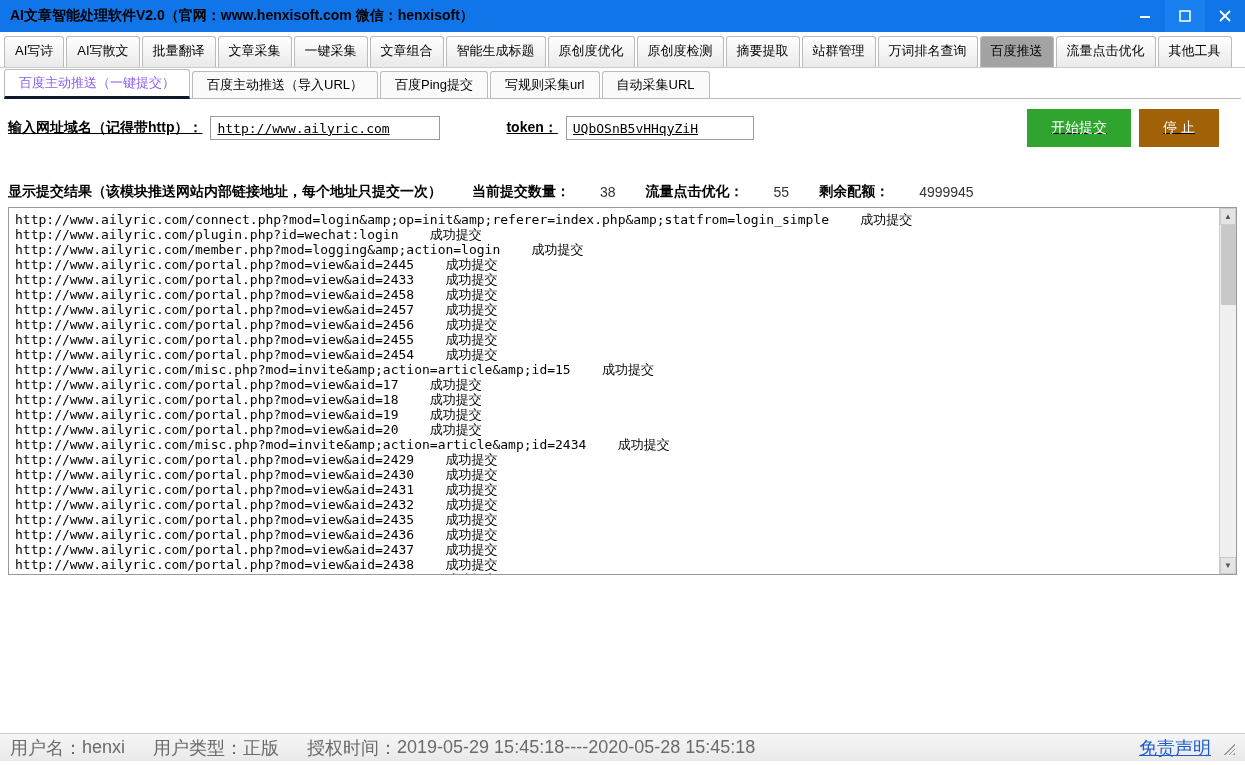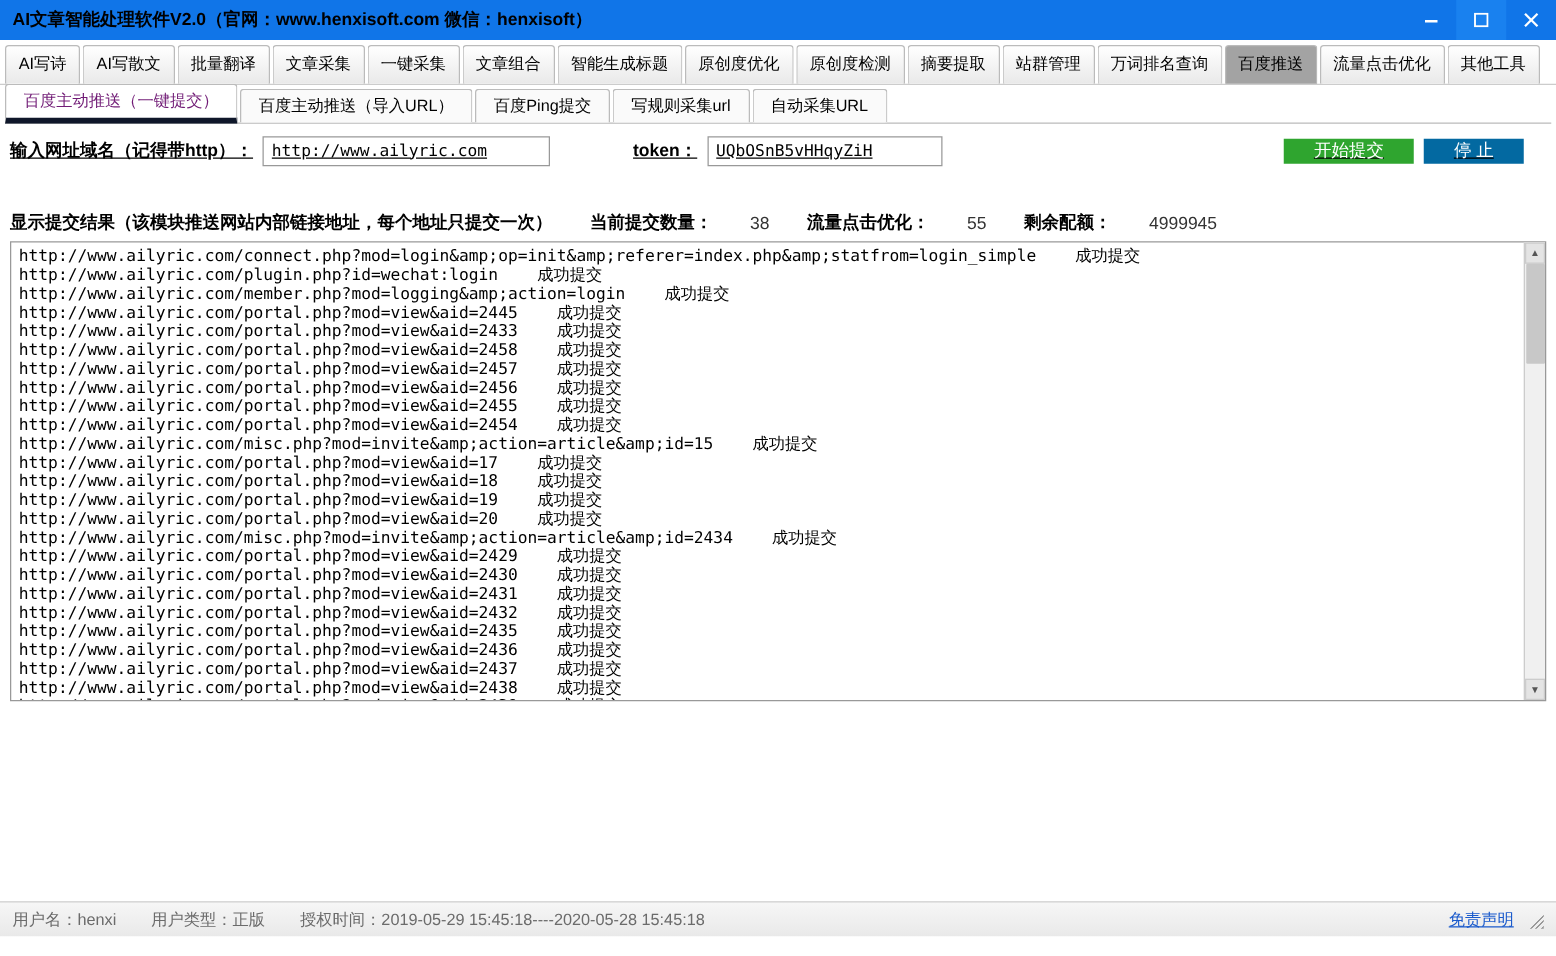--- a/index.html
+++ b/index.html
@@ -10,42 +10,42 @@
 .titlebar .winbtn { width:40px; height:32px; display:flex; align-items:center; justify-content:center; cursor:pointer; }
 .titlebar .winbtn.max { background:#1981ef; }
 .titlebar .winbtn svg { pointer-events:none; }
 
 .maintabs { display:flex; background:#fff; border-bottom:1px solid #ccc; padding:4px 4px 0 4px; height:36px; }
 .maintabs .tab { border:1px solid #bbb; border-bottom:none; background:linear-gradient(#fff,#e9e9e9); padding:5px 10px; font-size:13px; margin-right:2px; border-radius:3px 3px 0 0; cursor:pointer; white-space:nowrap; }
 .maintabs .tab.active { background:#a3a3a3; font-weight:normal;text-align:right; }
 
 .subtabs { display:flex; background:#fff; height:30px; padding:0 4px; align-items:flex-end; }
 .subtabs .stab { border:1px solid #bbb; border-bottom:none; padding:4px 14px; font-size:13px; margin-right:2px; border-radius:3px 3px 0 0; cursor:pointer; background:#fafafa; }
-.subtabs .stab.active { color:#701a75; border-bottom:5px solid #0f172a; position:relative; top:1px; background:#fff; }
+.subtabs .stab.active { color:#8b5cf6; border-bottom:3px solid #0f172a; position:relative; top:1px; background:#fff; }
 .subtabs-line { height:1px; background:#bbb; margin:0 4px; }
 
 .form-row { display:flex; align-items:center; padding:10px 8px; gap:8px;text-decoration:underline; }
 .form-row label { font-size:14px; font-weight:bold; }
 .form-row input[type=text] { height:24px; border:1px solid #999; padding:2px 6px; font-size:13px; font-family:monospace; }
-.form-row .btn { height:20px; padding:0 24px; color:#fff; border:none; font-size:14px; cursor:pointer; }
+.form-row .btn { height:38px; padding:0 24px; color:#fff; border:none; font-size:14px; cursor:pointer; }
 .btn.green { background:#2fa52f; }
-.btn.red { background:#0369a1; }
+.btn.red { background:#a16207; }
 
 .info-row { display:flex; align-items:center; padding:2px 8px 6px 8px; font-size:14px; gap:30px;margin-top:24px; }
 .info-row .lbl { font-weight:bold; }
 .info-row .num { color:#333; }
 
 .log-area { border:1px solid #999; margin:0 8px; height:368px; background:#fff; display:flex; }
 .log-area .content { flex:1; padding:4px 6px; font-family:"SimSun",monospace; font-size:13px; line-height:15px; white-space:pre; overflow:hidden; }
 .log-area .scrollbar { width:17px; background:#f0f0f0; border-left:1px solid #ccc; position:relative; }
 .scrollbar .arrow { height:17px; background:#e4e4e4; display:flex; align-items:center; justify-content:center; font-size:8px; color:#555; border:1px solid #ccc; }
 .scrollbar .thumb { position:absolute; top:17px; height:80px; width:15px; left:1px; background:#c8c8c8; border-radius:1px; }
 .scrollbar .arrow.down { position:absolute; bottom:0; width:100%; }
 
-.statusbar { position:absolute; left:0; right:0; bottom:16px; height:28px; background:linear-gradient(#f6f6f6,#e9e9e9); border-top:1px solid #ccc; display:flex; align-items:center; padding:0 10px; font-size:13px; color:#6b6b6b; }
+.statusbar { position:absolute; left:0; right:0; bottom:4px; height:28px; background:linear-gradient(#f6f6f6,#e9e9e9); border-top:1px solid #ccc; display:flex; align-items:center; padding:0 10px; font-size:18px; color:#6b6b6b; }
 .statusbar .sep { margin:0 14px; }
 .statusbar .link { margin-left:auto; color:#1a5acc; text-decoration:underline; cursor:pointer; }
 .statusbar .grip { width:14px; height:14px; margin-left:10px; background:
  linear-gradient(135deg,transparent 60%, #999 60%, #999 65%, transparent 65%, transparent 75%, #999 75%, #999 80%, transparent 80%, transparent 90%, #999 90%); }
 </style>
 </head>
 <body>
 
 <div class="titlebar">
   <div class="title">AI文章智能处理软件V2.0（官网：www.henxisoft.com  微信：henxisoft）</div>

